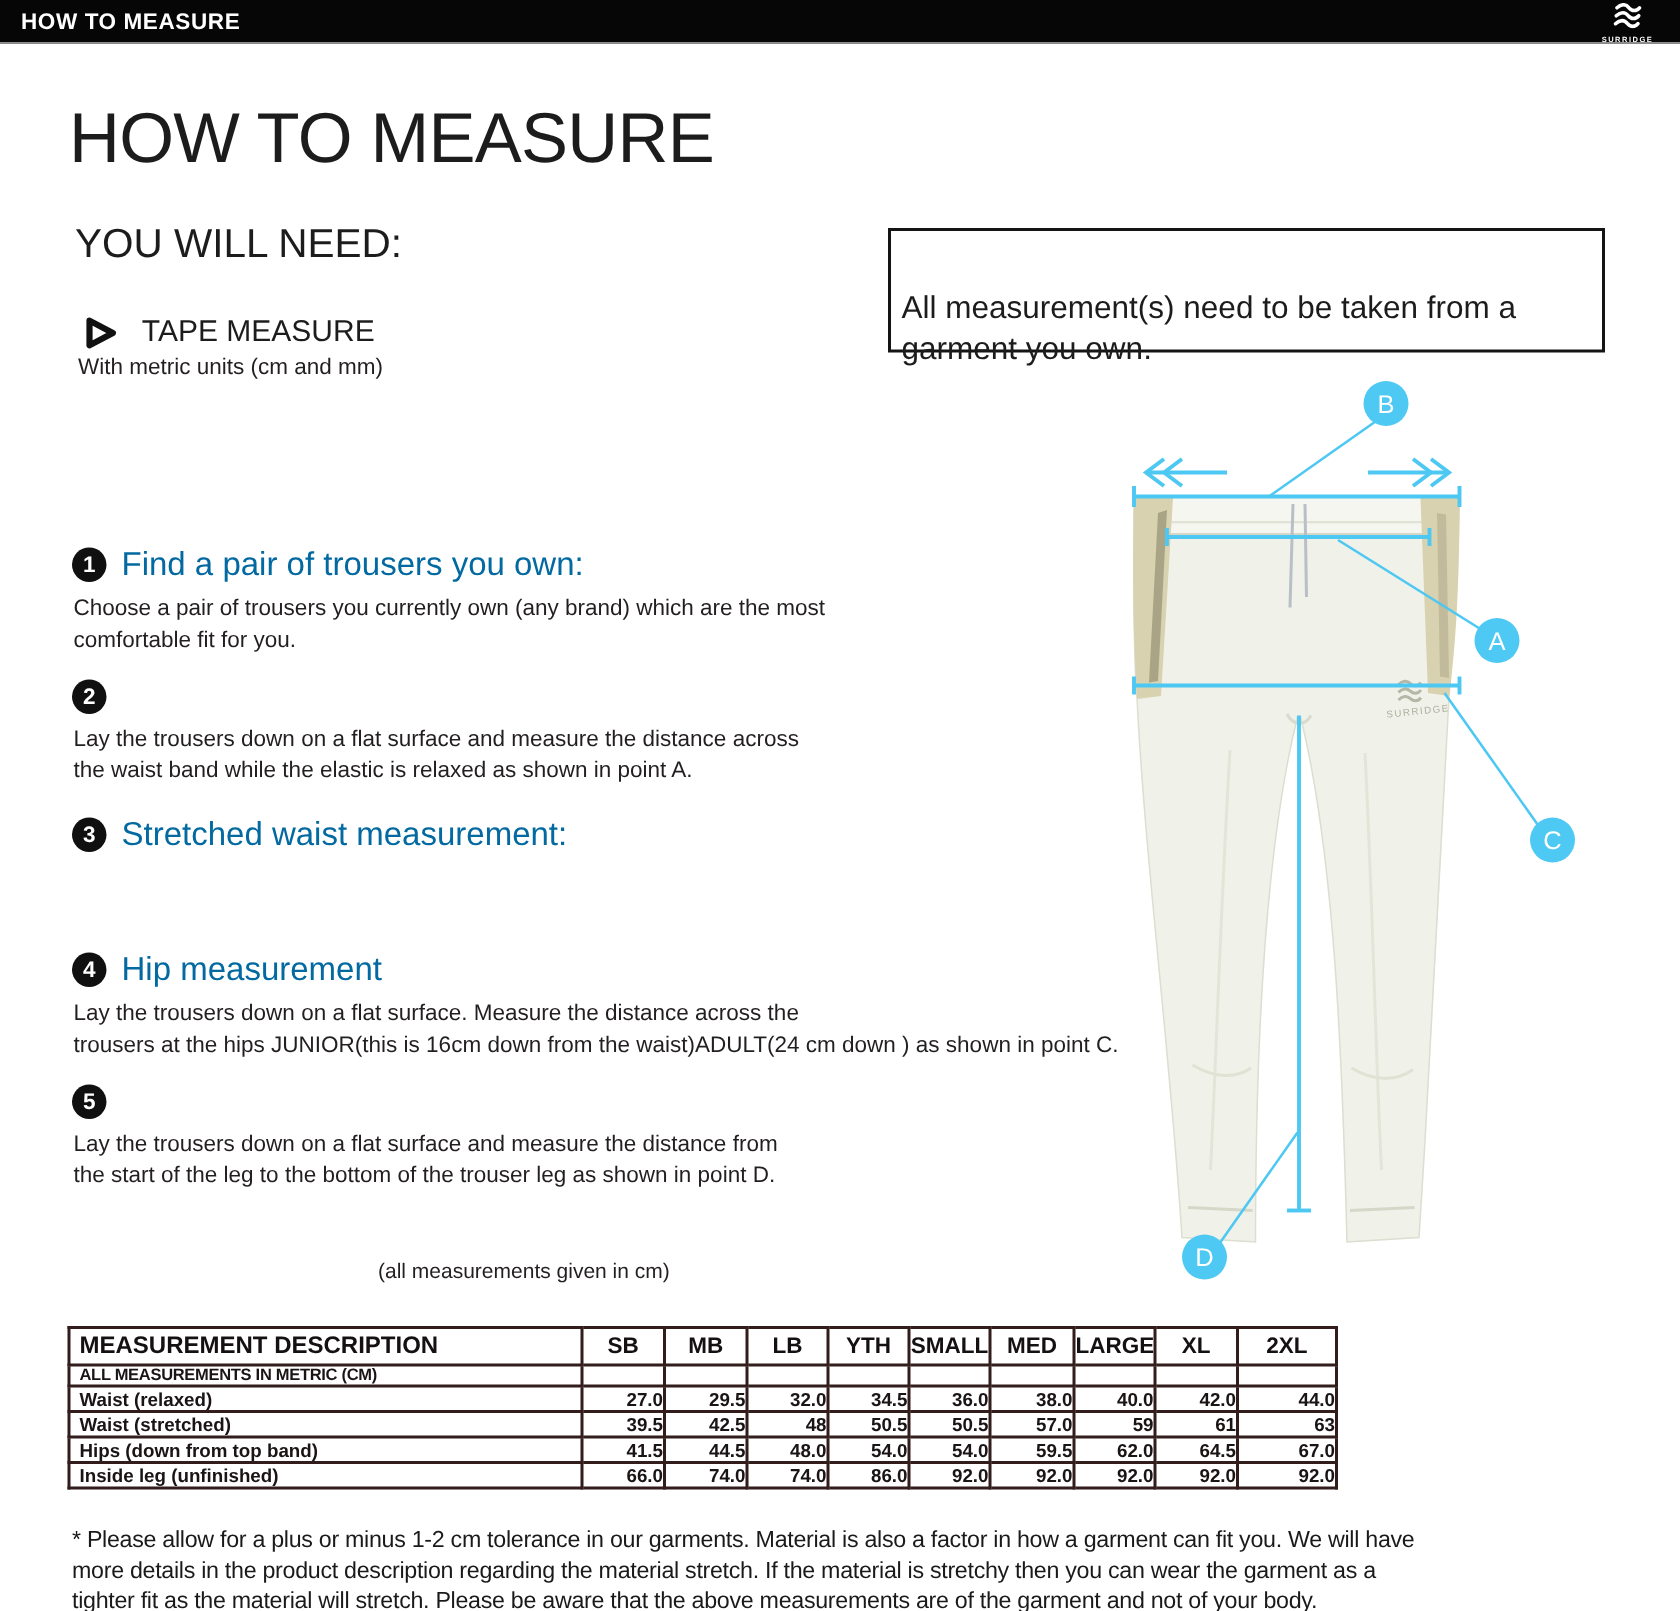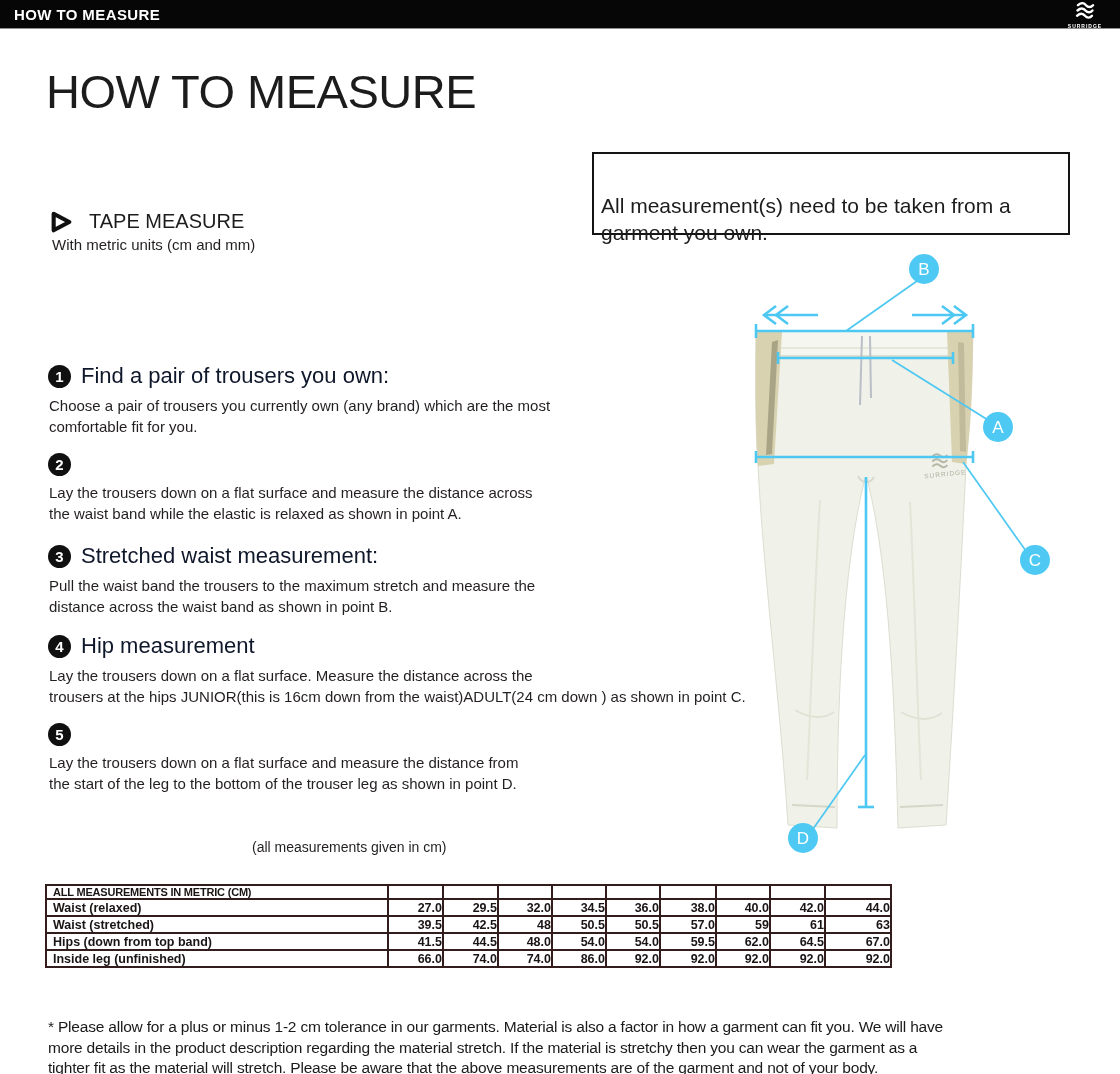--- a/index.html
+++ b/index.html
@@ -18,30 +18,30 @@
   .logo { position:absolute; right:13px; top:2px; width:44px; text-align:center; }
   .logo-text { display:block; color:#ffffff; font-size:5px; font-weight:bold;
     letter-spacing:1px; margin-top:0px; }
 
   
   .page-title { left:46px; top:64px; font-size:47px; letter-spacing:-0.5px; color:#1c1c1c; }
   .ywn-heading { left:50px; top:147px; font-size:27px; color:#1c1c1c; }
 
   
   .need { position:absolute; left:50px; }
-  .need-row { display:flex; align-items:center; gap:17px; }
+  .need-row { display:flex; align-items:center; gap:17px;justify-content:center; }
   .need-label { font-size:20px; color:#1c1c1c; }
   .need-desc { font-size:15px; margin-top:3px; margin-left:2px; color:#231f20; }
 
   
   .step { position:absolute; left:48px; width:700px; }
   .step-head { display:flex; align-items:center; gap:10px; }
   .badge { width:23px; height:23px; border-radius:50%; background:#101010; color:#fff;
     font-size:15px; font-weight:bold; line-height:23px; text-align:center; flex:0 0 23px; }
-  .step-title { font-size:22px; color:#0f172a; }
+  .step-title { font-size:22px; color:#0369a1; }
   .step-body { margin-top:7px; margin-left:1px; font-size:15px; line-height:20.5px;
     white-space:pre-line; color:#231f20; }
 
   
   .notice-box { left:592px; top:152px; width:478px; height:83px; border:2px solid #141414;
     padding:11px 7px; font-size:21px; line-height:27px; white-space:pre-line; color:#1c1c1c; }
 
   
   .size-chart-heading { left:48px; top:822px; font-size:31px; color:#1c1c1c; }
   .size-chart-note { left:252px; top:839px; font-size:14px; color:#231f20; }
@@ -76,20 +76,21 @@
           <path d="M3.5,8.5 C6.5,5.7 9.5,5.9 11.5,8.5 C13.5,10.9 16.5,10.9 18.5,8.5"></path>
           <path d="M3,13.8 C6,11 9,11.2 11,13.8 C13,16.2 16,16.2 18,13.8"></path>
         </g>
       </svg>
       <span class="logo-text">SURRIDGE</span>
     </div>
   </div>
 
   <div class="abs page-title">HOW TO MEASURE</div>
 
+  <div class="abs ywn-heading">YOU WILL NEED:</div>
 
   <div class="need" style="top:210px;">
     <div class="need-row">
       <svg width="22" height="22" viewBox="0 0 24 24">
         <polygon points="4,3 21,12 4,21" fill="#ffffff" stroke="#111111" stroke-width="4.5" stroke-linejoin="round"></polygon>
       </svg>
       <span class="need-label">TAPE MEASURE</span>
     </div>
     <div class="need-desc">With metric units (cm and mm)</div>
   </div>
@@ -110,22 +111,20 @@
     </div>
     <div class="step-body">Lay the trousers down on a flat surface and measure the distance across
 the waist band while the elastic is relaxed as shown in point A.</div>
   </div>
 
   <div class="step" style="top:543px;">
     <div class="step-head">
       <span class="badge">3</span>
       <span class="step-title">Stretched waist measurement:</span>
     </div>
-    <div class="step-body">Pull the waist band the trousers to the maximum stretch and measure the
-distance across the waist band as shown in point B.</div>
   </div>
 
   <div class="step" style="top:633px;">
     <div class="step-head">
       <span class="badge">4</span>
       <span class="step-title">Hip measurement</span>
     </div>
     <div class="step-body">Lay the trousers down on a flat surface. Measure the distance across the
 trousers at the hips JUNIOR(this is 16cm down from the waist)ADULT(24 cm down ) as shown in point C.</div>
   </div>
@@ -238,20 +237,32 @@
         <col style="width:55px">
         <col style="width:54px">
       <col style="width:54px">
         <col style="width:54px">
         <col style="width:56px">
         <col style="width:54px">
       <col style="width:55px">
         <col style="width:66px">
     </colgroup>
     <tbody>
+        <tr>
+      <th class="desc">MEASUREMENT DESCRIPTION</th>
+      <th>SB</th>
+      <th>MB</th>
+      <th>LB</th>
+      <th>YTH</th>
+      <th>SMALL</th>
+      <th>MED</th>
+      <th>LARGE</th>
+      <th>XL</th>
+      <th>2XL</th>
+    </tr>
     <tr class="sub">
       <td class="desc">ALL MEASUREMENTS IN METRIC (CM)</td>
       <td></td>
           <td></td>
       <td></td>
           <td></td>
       <td></td>
           <td></td>
       <td></td>
           <td></td>

